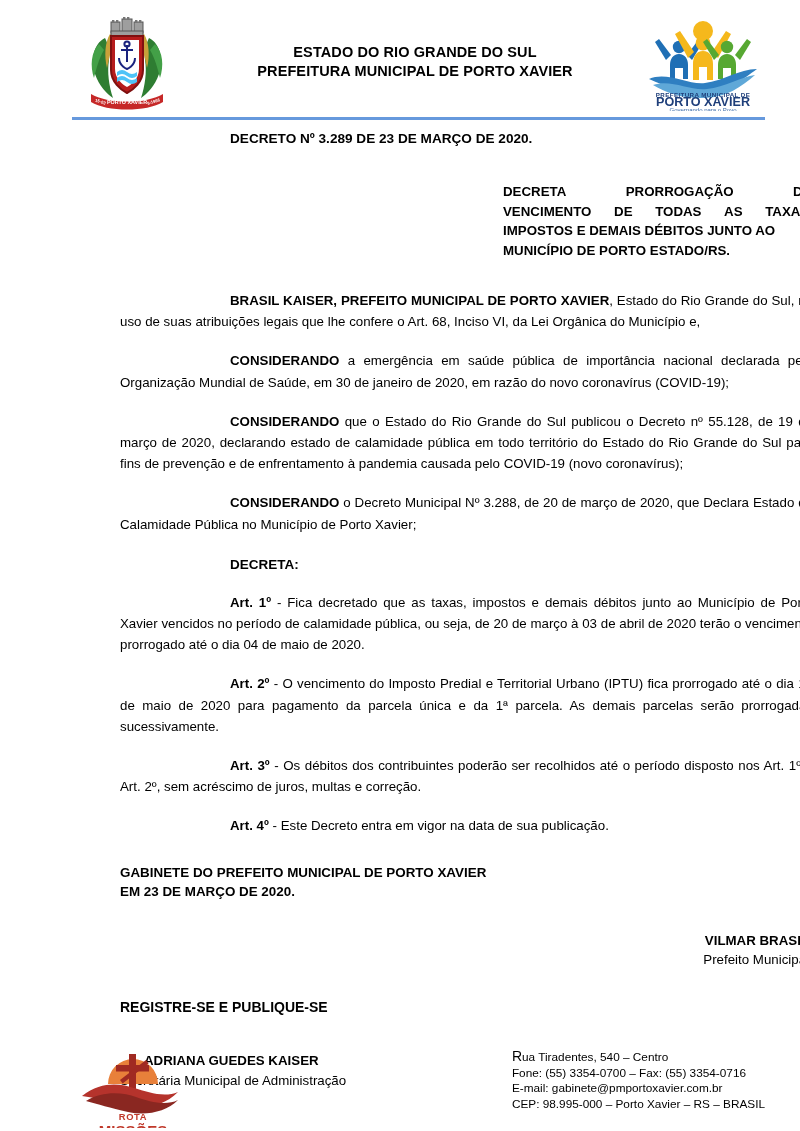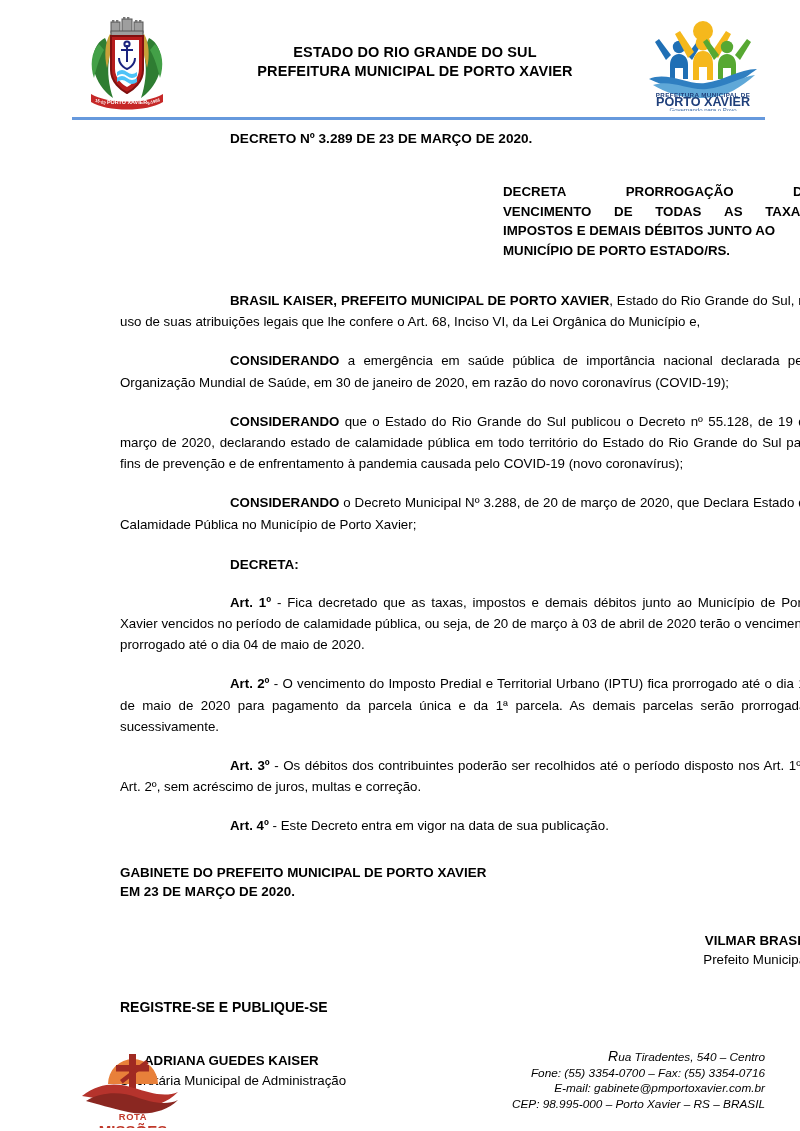--- a/index.html
+++ b/index.html
@@ -142,24 +142,23 @@
     width: 800px; height: 85px;
   }
   .rota-wrap {
     position: absolute;
     left: 78px; top: 2px;
     width: 110px; height: 80px;
   }
   .footer-addr {
     position: absolute;
     right: 35px; top: 3px;
-    text-align: right;
+    text-align: left;
     font-size: 11.8px;
     line-height: 15.6px;
-    font-style: italic;
   }
   .footer-addr div:first-child .cap { font-size: 14px; }
 </style>
 </head>
 <body>
 
 <div class="page">
 
   <div class="header">
 

